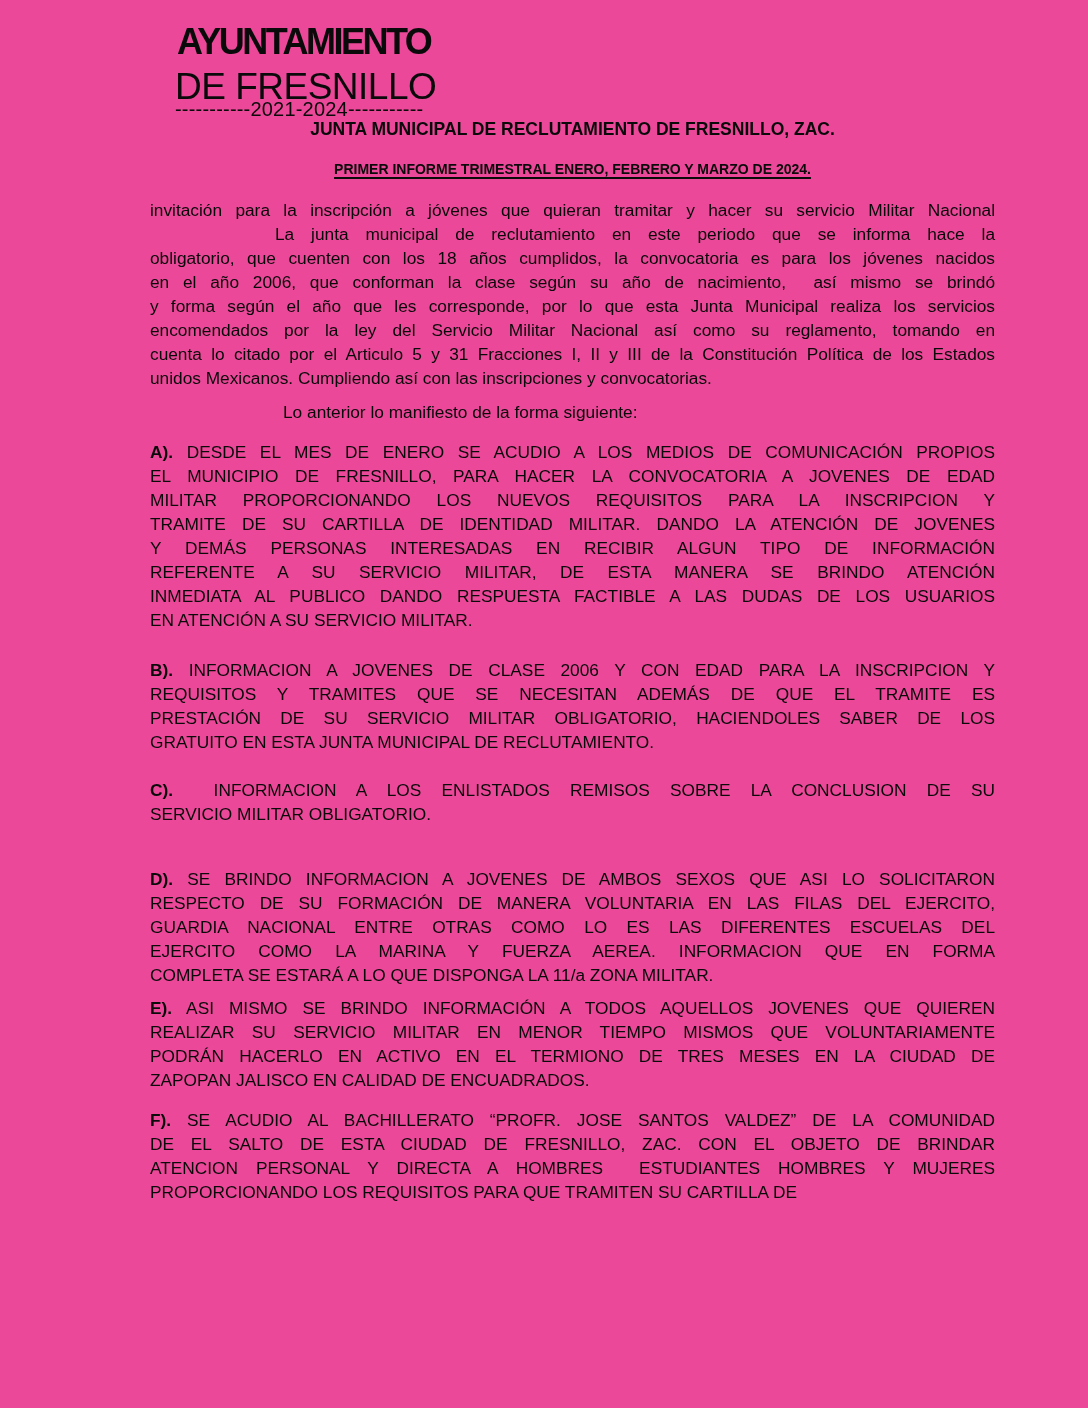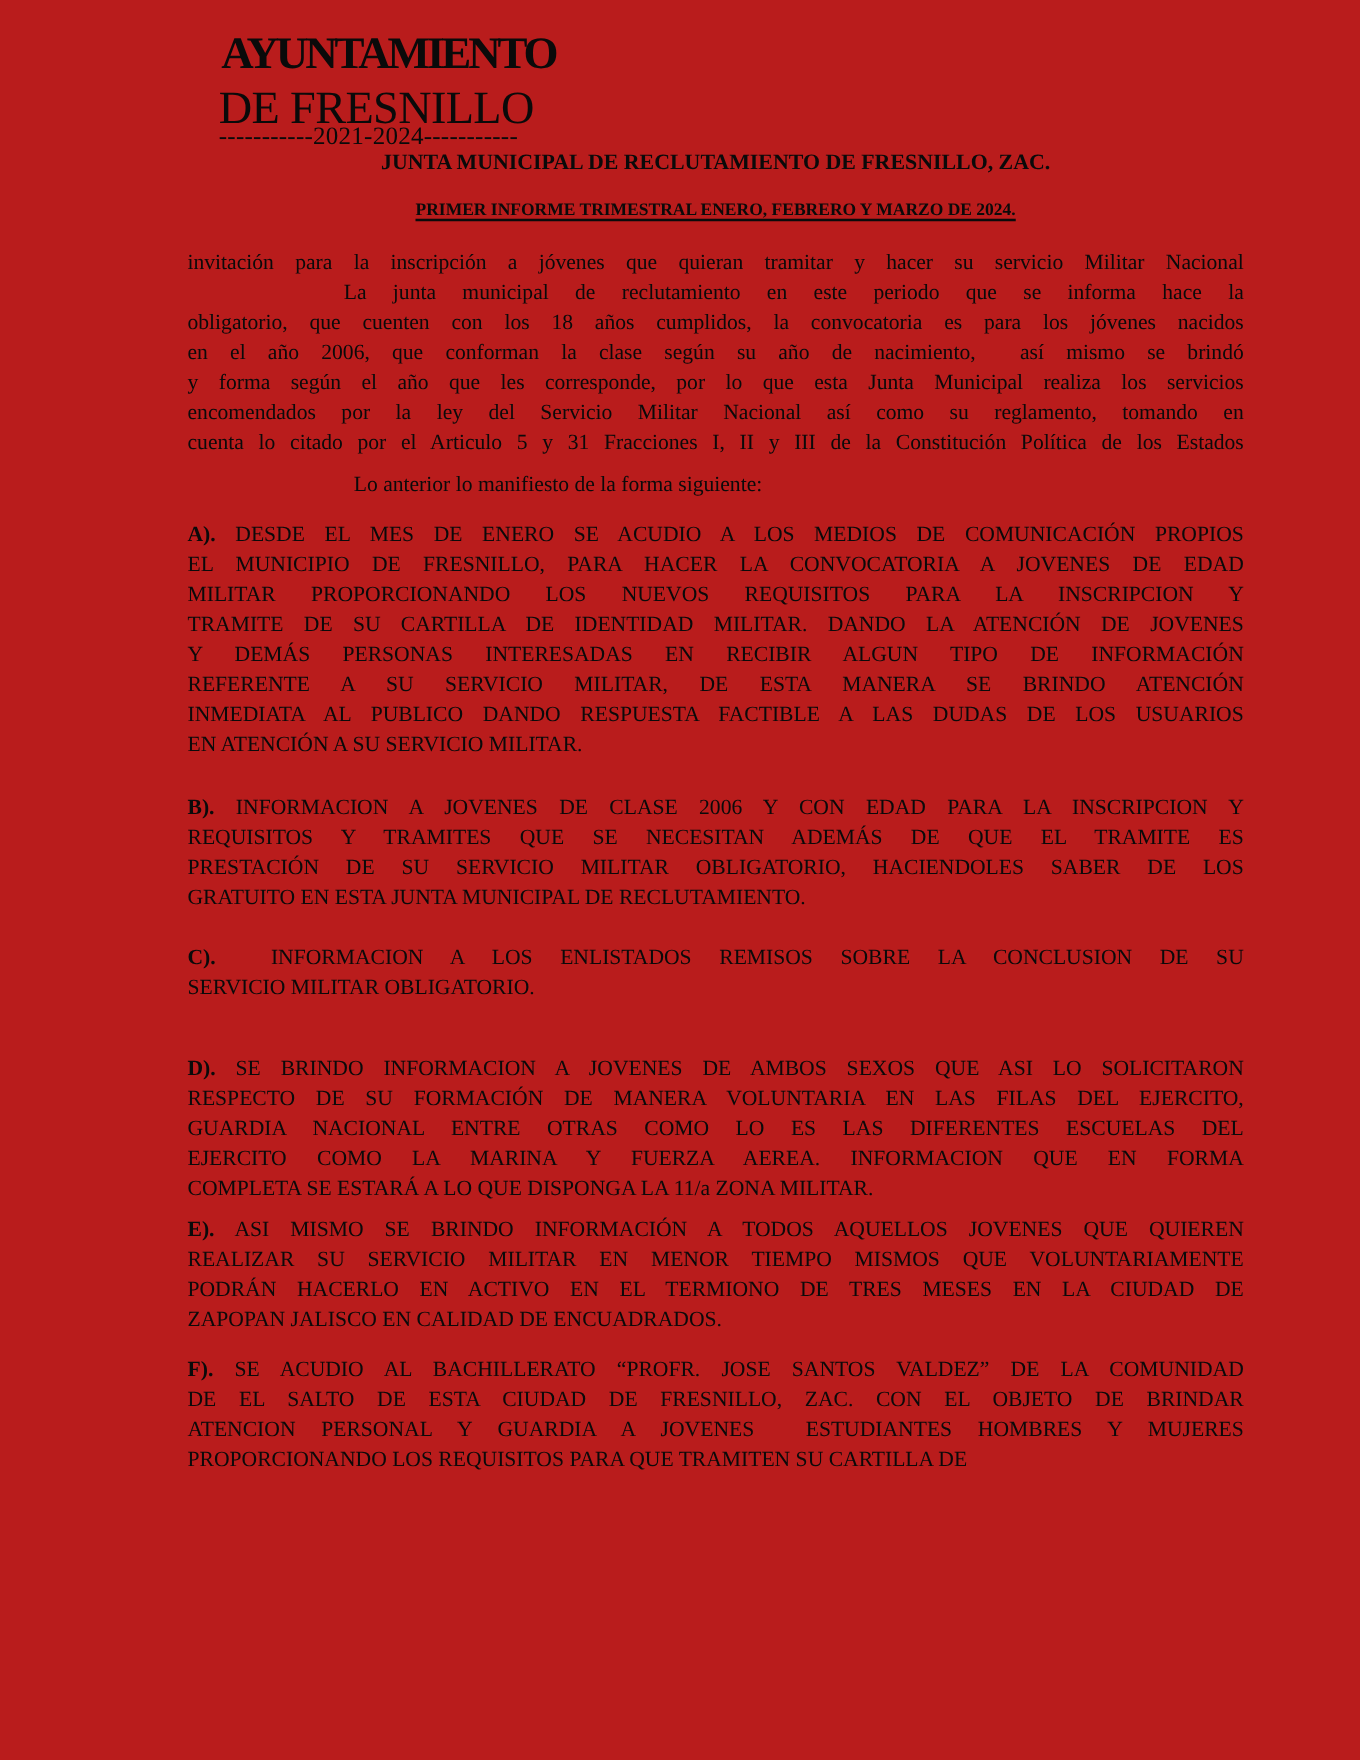--- a/index.html
+++ b/index.html
@@ -1,23 +1,23 @@
 <!DOCTYPE html>
 <html><head>
 <meta charset="utf-8">
 <title>Documento</title>
 <style>
   html, body { margin: 0; padding: 0; background: #ffffff; }
   .page {
     position: relative;
     width: 1088px;
     height: 1408px;
-    background: #b91c1c;
+    background: #ec4899;
     color: #0a0a0a;
-    font-family: Liberation Serif, serif;
+    font-family: Liberation Sans, sans-serif;
     overflow: hidden;
   }
   
   .letterhead { position: absolute; left: 0; top: 0; width: 1088px; height: 160px; }
   .org1 {
     position: absolute; left: 177px; top: 24px;
     font-size: 36px; font-weight: bold; line-height: 36px;
     letter-spacing: -2.5px; white-space: nowrap;
   }
   .org2 {
@@ -80,20 +80,21 @@
     <div class="title2"><span>PRIMER INFORME TRIMESTRAL ENERO, FEBRERO Y MARZO DE 2024.</span></div>
 
     <div class="para m-intro">
       <div class="line">invitación para la inscripción a jóvenes que quieran tramitar y hacer su servicio Militar Nacional</div>
       <div class="line indent">La junta municipal de reclutamiento en este periodo que se informa hace la</div>
       <div class="line">obligatorio, que cuenten con los 18 años cumplidos, la convocatoria es para los jóvenes nacidos</div>
       <div class="line">en el año 2006, que conforman la clase según su año de nacimiento,  así mismo se brindó</div>
       <div class="line">y forma según el año que les corresponde, por lo que esta Junta Municipal realiza los servicios</div>
       <div class="line">encomendados por la ley del Servicio Militar Nacional así como su reglamento, tomando en</div>
       <div class="line">cuenta lo citado por el Articulo 5 y 31 Fracciones I, II y III de la Constitución Política de los Estados</div>
+      <div class="line last">unidos Mexicanos. Cumpliendo así con las inscripciones y convocatorias.</div>
     </div>
 
     <div class="manifest m-manifest">Lo anterior lo manifiesto de la forma siguiente:</div>
 
     <div class="para m-a">
       <div class="line"><span class="b">A).</span><span> DESDE EL MES DE ENERO SE ACUDIO A LOS MEDIOS DE COMUNICACIÓN PROPIOS</span></div>
       <div class="line">EL MUNICIPIO DE FRESNILLO, PARA HACER LA CONVOCATORIA A JOVENES DE EDAD</div>
       <div class="line">MILITAR PROPORCIONANDO LOS NUEVOS REQUISITOS PARA LA INSCRIPCION Y</div>
       <div class="line">TRAMITE DE SU CARTILLA DE IDENTIDAD MILITAR. DANDO LA ATENCIÓN DE JOVENES</div>
       <div class="line">Y DEMÁS PERSONAS INTERESADAS EN RECIBIR ALGUN TIPO DE INFORMACIÓN</div>
@@ -125,18 +126,18 @@
     <div class="para m-e">
       <div class="line"><span class="b">E).</span><span> ASI MISMO SE BRINDO INFORMACIÓN A TODOS AQUELLOS JOVENES QUE QUIEREN</span></div>
       <div class="line">REALIZAR SU SERVICIO MILITAR EN MENOR TIEMPO MISMOS QUE VOLUNTARIAMENTE</div>
       <div class="line">PODRÁN HACERLO EN ACTIVO EN EL TERMIONO DE TRES MESES EN LA CIUDAD DE</div>
       <div class="line last">ZAPOPAN JALISCO EN CALIDAD DE ENCUADRADOS.</div>
     </div>
 
     <div class="para m-f">
       <div class="line"><span class="b">F).</span><span> SE ACUDIO AL BACHILLERATO “PROFR. JOSE SANTOS VALDEZ” DE LA COMUNIDAD</span></div>
       <div class="line">DE EL SALTO DE ESTA CIUDAD DE FRESNILLO, ZAC. CON EL OBJETO DE BRINDAR</div>
-      <div class="line">ATENCION PERSONAL Y GUARDIA A JOVENES  ESTUDIANTES HOMBRES Y MUJERES</div>
+      <div class="line">ATENCION PERSONAL Y DIRECTA A HOMBRES  ESTUDIANTES HOMBRES Y MUJERES</div>
       <div class="line last">PROPORCIONANDO LOS REQUISITOS PARA QUE TRAMITEN SU CARTILLA DE</div>
     </div>
 
   </div>
 </div>
 
 </body></html>

